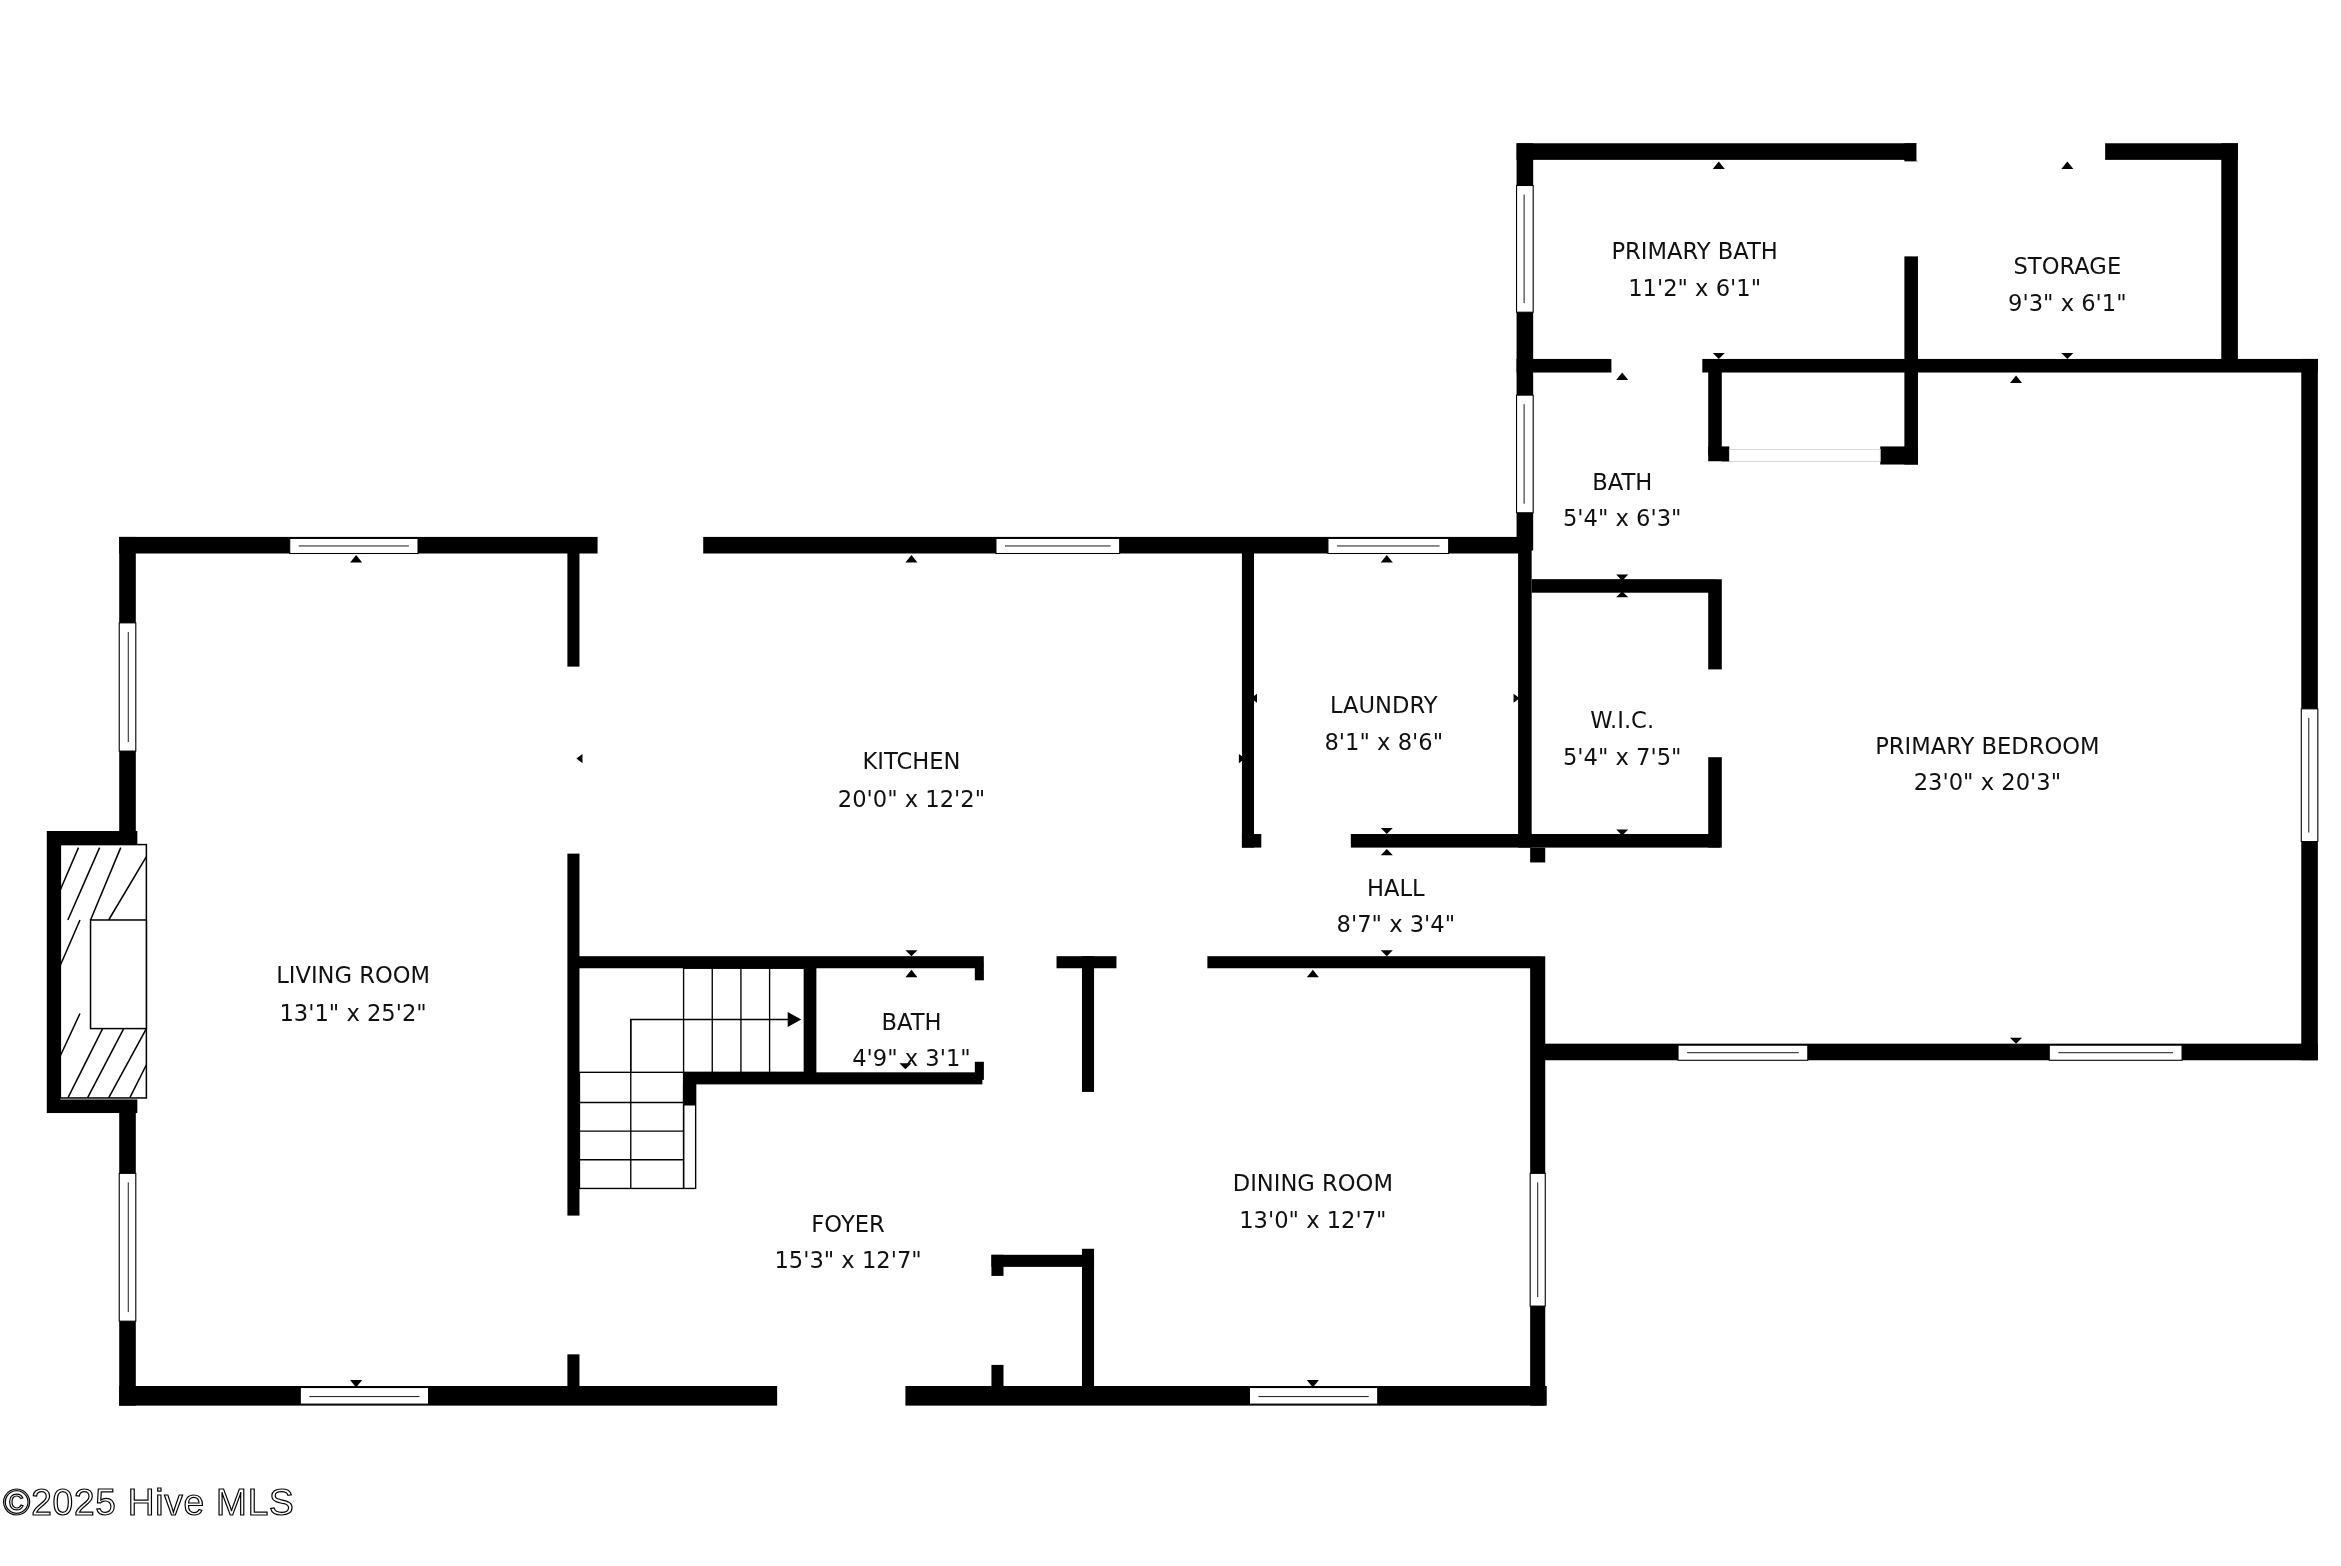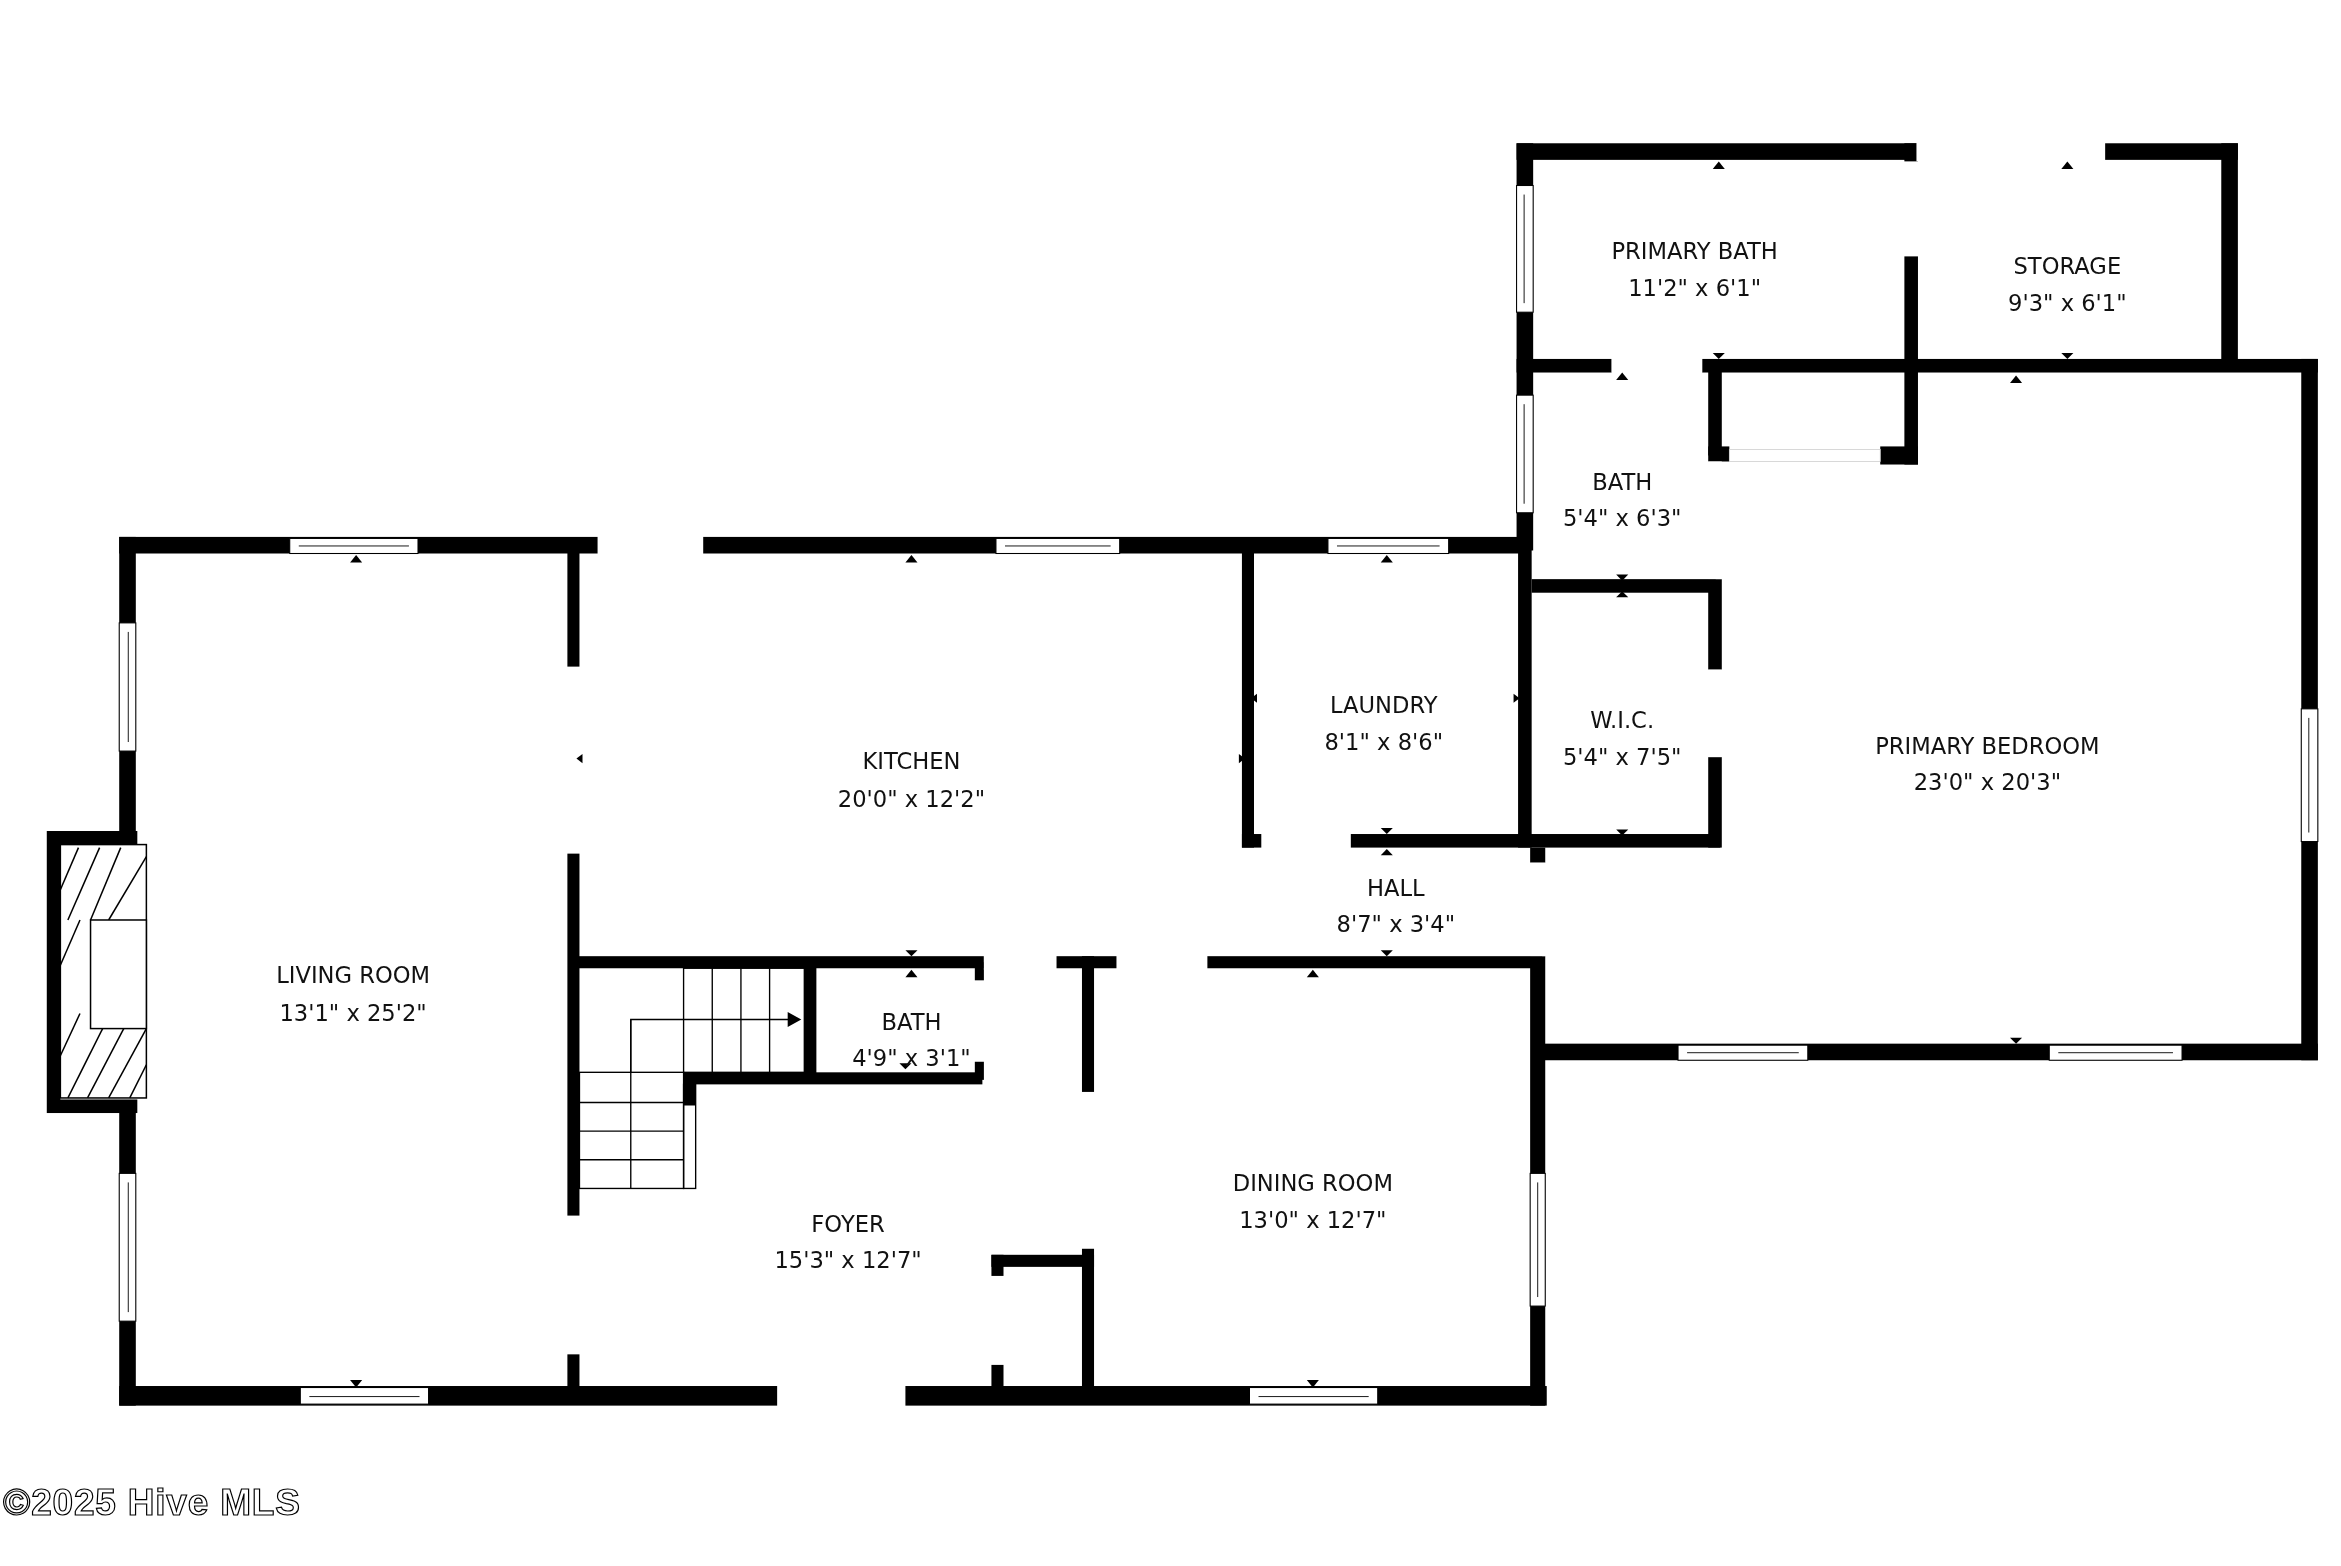--- a/index.html
+++ b/index.html
@@ -15,21 +15,21 @@
     text-anchor: middle;
   }
   .room-name { font-size: 15px; }
   .room-dim { font-size: 15px; }
   .stair { fill: none; stroke: #000; stroke-width: 0.9; }
   .hatch { stroke: #000; stroke-width: 1; }
   .tick { fill: #000; }
   .watermark {
     position: absolute; left: 3.1px; top: 1482px;
     font-family: "Liberation Sans", sans-serif;
-    font-size: 37px; font-weight: 700; color: #ffffff;
+    font-size: 37px; font-weight: 400; color: #ffffff;
     -webkit-text-stroke: 1.2px #000;
     letter-spacing: 0.8px;
   }
 </style>
 </head>
 <body>
 
 <svg id="plan" viewBox="0 0 1552 1039" preserveAspectRatio="none" xmlns="http://www.w3.org/2000/svg">
 
   <g>

